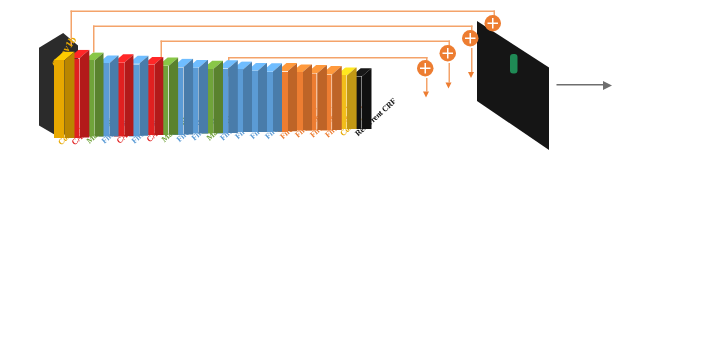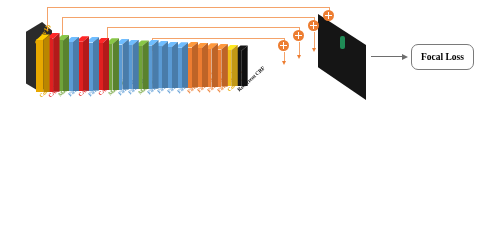--- a/index.html
+++ b/index.html
@@ -183,23 +183,20 @@
 
   <div class="slab" style="left:318px;top:14px;width:48px;height:86px;background:#151515;
               clip-path:polygon(0% 0%, 100% 36%, 100% 100%, 0% 62%);"></div>
   <div class="slab" style="left:340px;top:36px;width:5px;height:13px;background:#1F8A55;border-radius:2px;"></div>
 
   <div class="lbl" style="left:33px;top:42px;font-size:7px;color:#E8A800;transform:rotate(-55deg);">Conv1b</div>
 
   <div class="arrow" style="left:371px;top:56px;width:32px;"></div>
   <div class="arrowhead" style="left:402px;top:53.5px;"></div>
 
-  <div class="focal" style="left:411px;top:44px;width:61px;height:24px;">
-    <span>Focal Loss</span>
-  </div>
 
 <div class="lbl" style="left: 37.5px; top: 94px; font-size: 5.4px; color: rgb(232, 168, 0); transform: rotate(-42deg); letter-spacing: -0.1px;">Conv1a</div>
     <div class="lbl" style="left: 47.4px; top: 93.7px; font-size: 5.4px; color: rgb(224, 32, 32); transform: rotate(-42deg); letter-spacing: -0.1px;">CAM1</div>
     <div class="lbl" style="left: 57.3px; top: 93.4px; font-size: 5.4px; color: rgb(112, 163, 58); transform: rotate(-42deg); letter-spacing: -0.1px;">Max pooling</div>
     <div class="lbl" style="left: 67.2px; top: 93.1px; font-size: 5.4px; color: rgb(91, 155, 213); transform: rotate(-42deg); letter-spacing: -0.1px;">FireModule2</div>
     <div class="lbl" style="left: 77.1px; top: 92.8px; font-size: 5.4px; color: rgb(224, 32, 32); transform: rotate(-42deg); letter-spacing: -0.1px;">CAM2</div>
     <div class="lbl" style="left: 87px; top: 92.5px; font-size: 5.4px; color: rgb(91, 155, 213); transform: rotate(-42deg); letter-spacing: -0.1px;">FireModule3</div>
     <div class="lbl" style="left: 96.9px; top: 92.2px; font-size: 5.4px; color: rgb(224, 32, 32); transform: rotate(-42deg); letter-spacing: -0.1px;">CAM3</div>
     <div class="lbl" style="left: 106.8px; top: 91.9px; font-size: 5.4px; color: rgb(112, 163, 58); transform: rotate(-42deg); letter-spacing: -0.1px;">Max pooling</div>
     <div class="lbl" style="left: 116.7px; top: 91.6px; font-size: 5.4px; color: rgb(91, 155, 213); transform: rotate(-42deg); letter-spacing: -0.1px;">FireModule4</div>

